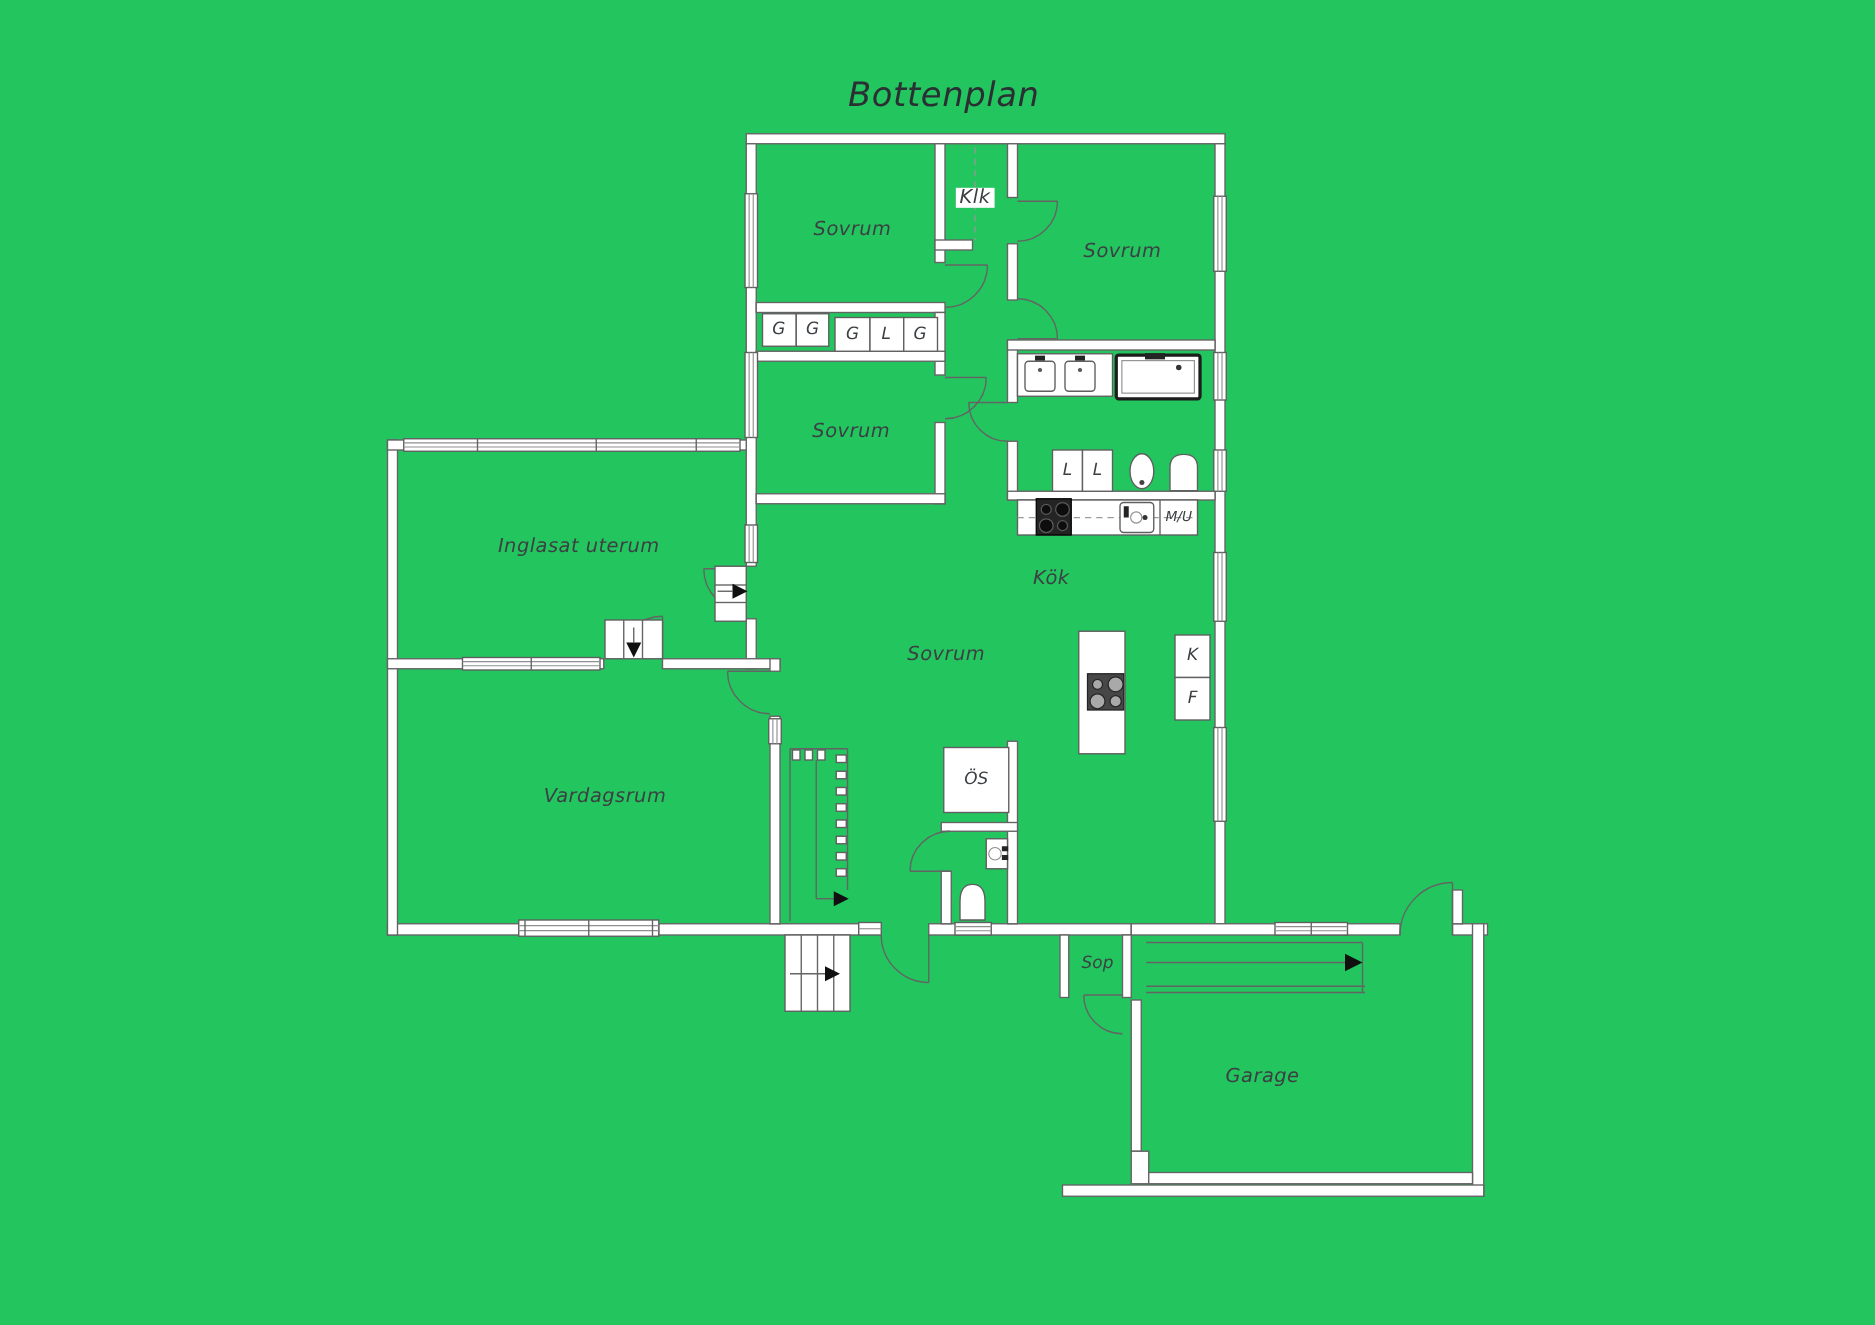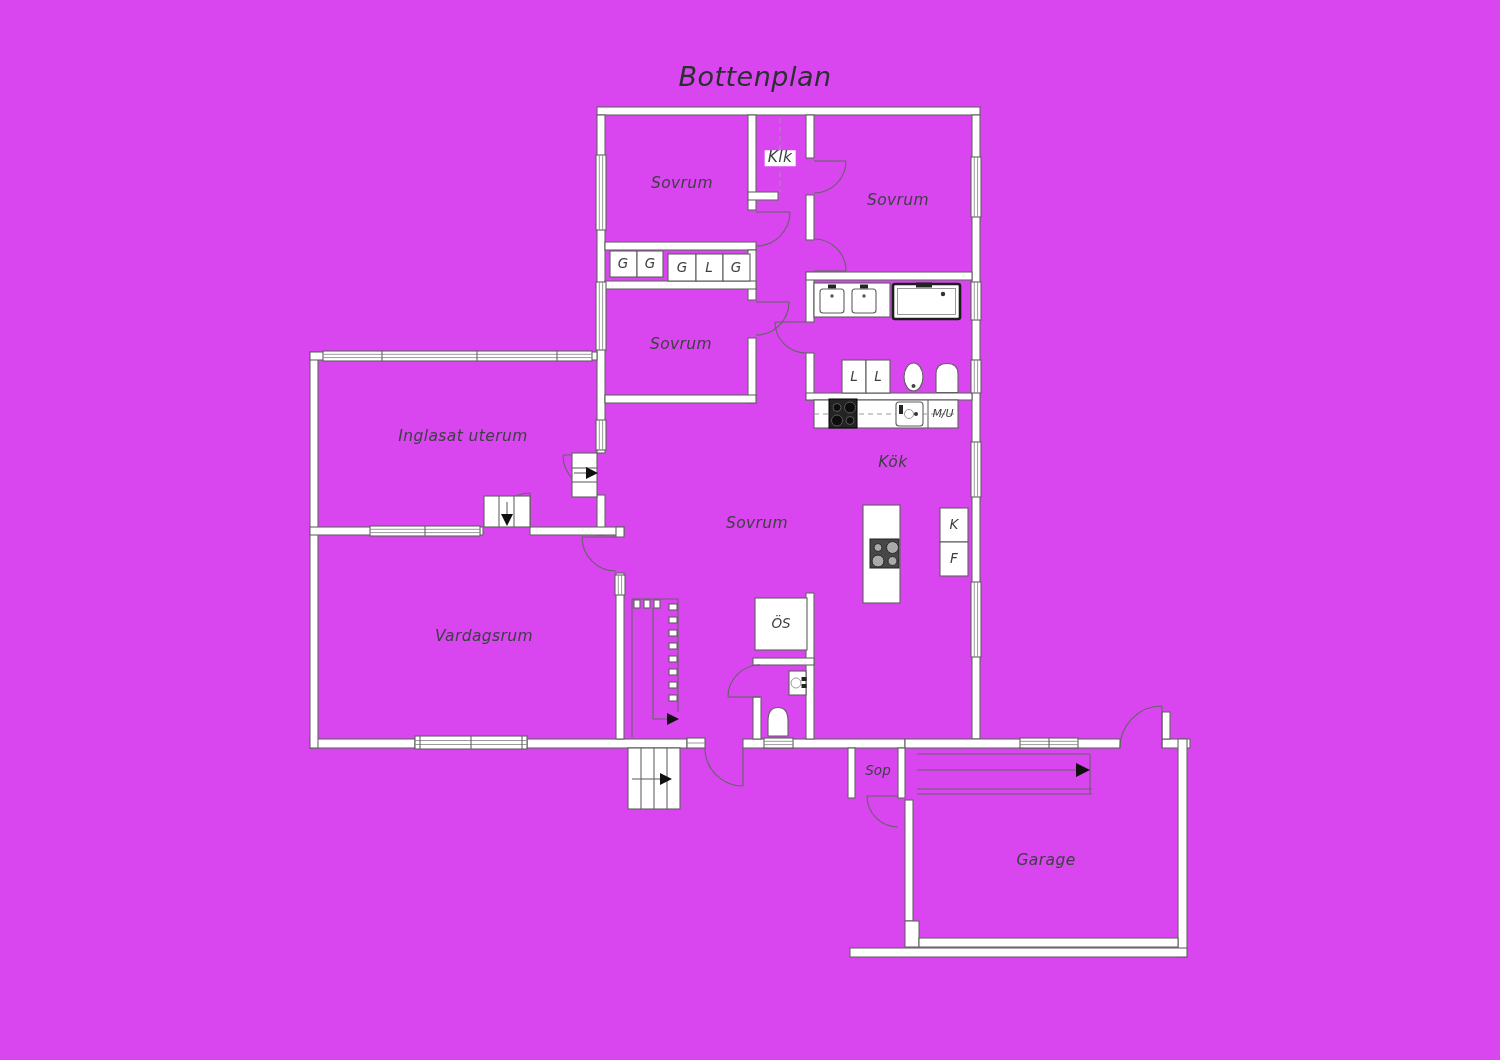--- a/index.html
+++ b/index.html
@@ -1,16 +1,16 @@
 <!DOCTYPE html>
 <html><head>
 <meta charset="utf-8">
 <style>
   html,body{margin:0;padding:0;background:#ffffff;}
-  .canvas{position:relative;width:1500px;height:1060px;background:#d946ef;overflow:hidden;
+  .canvas{position:relative;width:1500px;height:1060px;background:#22c55e;overflow:hidden;
           font-family:"DejaVu Sans","Liberation Sans",sans-serif;}
   svg{position:absolute;left:0;top:0;}
   .w   {fill:#ffffff;stroke:#646464;stroke-width:1.1;}
   .fx  {fill:#ffffff;stroke:#5f5f5f;stroke-width:1.1;}
   .ln  {stroke:#646464;stroke-width:1.1;fill:none;}
   .thin{stroke:#8f8f8f;stroke-width:0.9;fill:none;}
   .dash{stroke:#9a9a9a;stroke-width:1;stroke-dasharray:5 4;fill:none;}
   .tub {fill:#ffffff;stroke:#1d1d1d;stroke-width:2.6;}
   .dk  {fill:#242424;}
   .arw {fill:#101010;}
@@ -346,26 +346,26 @@
   </g>
 </svg>
 
   <div class="title" style="left:755px;top:76px">Bottenplan</div>
 
   <div class="lbl room" style="left:682px;top:184px">Sovrum</div>
   <div class="lbl room klkbg" style="left:780px;top:158px">Klk</div>
   <div class="lbl room" style="left:898px;top:201px">Sovrum</div>
   <div class="lbl room" style="left:681px;top:345px">Sovrum</div>
   <div class="lbl room" style="left:463px;top:437px">Inglasat uterum</div>
-  <div class="lbl room" style="left:893px;top:463px">Kök</div>
+  <div class="lbl room" style="left:841px;top:463px">Kök</div>
   <div class="lbl room" style="left:757px;top:524px">Sovrum</div>
   <div class="lbl room" style="left:484px;top:637px">Vardagsrum</div>
   <div class="lbl small" style="left:781px;top:624px">ÖS</div>
   <div class="lbl small" style="left:878px;top:771px">Sop</div>
-  <div class="lbl room" style="left:1046px;top:861px">Garage</div>
+  <div class="lbl room" style="left:1010px;top:861px">Garage</div>
 
   <div class="lbl small" style="left:623px;top:264px">G</div>
   <div class="lbl small" style="left:650px;top:264px">G</div>
   <div class="lbl small" style="left:682px;top:268px">G</div>
   <div class="lbl small" style="left:709px;top:268px">L</div>
   <div class="lbl small" style="left:736px;top:268px">G</div>
 
   <div class="lbl small" style="left:854px;top:377px">L</div>
   <div class="lbl small" style="left:878px;top:377px">L</div>
 

